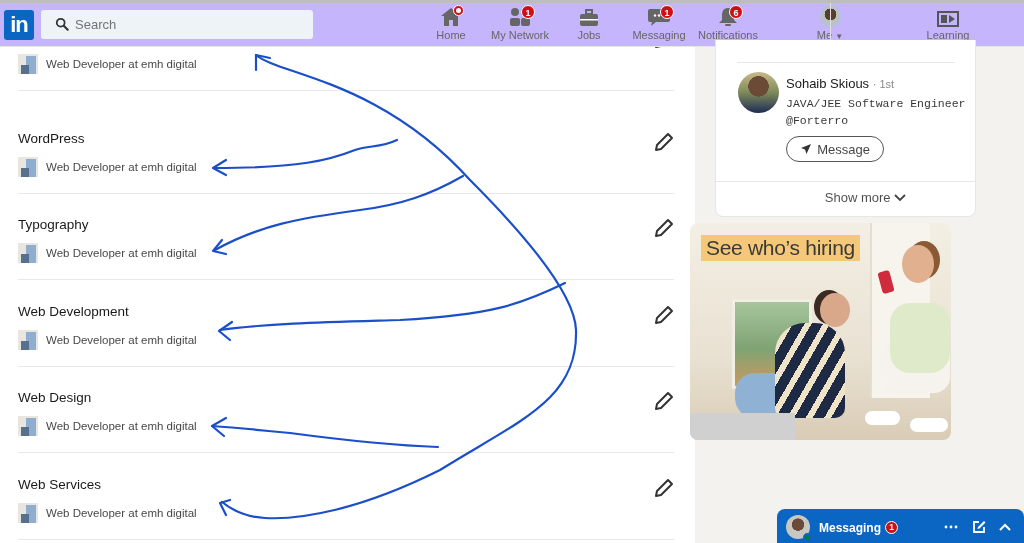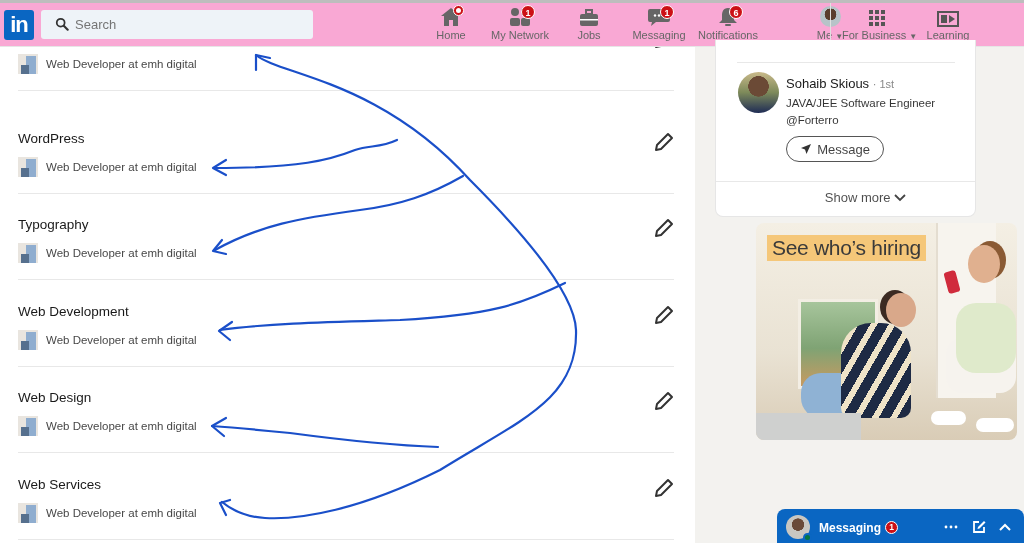--- a/index.html
+++ b/index.html
@@ -1,21 +1,21 @@
 <!DOCTYPE html>
 <html><head>
 <meta charset="utf-8">
 <style>
   * { box-sizing: border-box; margin: 0; padding: 0; }
   html, body { width: 1024px; height: 543px; overflow: hidden; }
   body { background: #f3f2ef; font-family: "Liberation Sans", "DejaVu Sans", sans-serif; color: rgba(0,0,0,0.9); position: relative; }
 
   
   .topline { position: absolute; left: 0; top: 0; width: 1024px; height: 3px; background: #bdbdbd; }
-  .navbar { position: absolute; left: 0; top: 3px; width: 1024px; height: 44px; background: #f9a8d4; border-bottom: 1px solid #e6e6e6; }
+  .navbar { position: absolute; left: 0; top: 3px; width: 1024px; height: 44px; background: #c4b5fd; border-bottom: 1px solid #e6e6e6; }
   .logo { position: absolute; left: 4px; top: 7px; width: 30px; height: 30px; background: #0a66c2; border-radius: 3px; color: #fff; font-weight: bold; font-size: 22px; line-height: 30px; text-align: center; letter-spacing: -1px; font-family: "Liberation Sans", sans-serif; }
   .search { position: absolute; left: 41px; top: 7px; width: 272px; height: 29px; background: #eef3f8; border-radius: 3px; }
   .search .icon { position: absolute; left: 14px; top: 7px; width: 14px; height: 14px; }
   .search input { position: absolute; left: 34px; top: 0; width: 200px; height: 29px; border: none; background: transparent; font-size: 13px; color: #666; outline: none; font-family: "Liberation Sans", sans-serif; }
   .nav-item { position: absolute; top: 0; height: 44px; text-align: center; color: #666; font-size: 11px; }
   .nav-item .ni { position: relative; height: 24px; display: flex; align-items: flex-end; justify-content: center; }
   .nav-item .nl { margin-top: 2px; white-space: nowrap; }
   .badge { position: absolute; top: 2px; background: #cc1016; color: #fff; border-radius: 50%; width: 14px; height: 14px; font-size: 9px; line-height: 14px; text-align: center; font-weight: bold; border: 1px solid #fff; }
   .badge.dot { width: 11px; height: 11px; }
   .badge.dot::after { content: ""; position: absolute; left: 2px; top: 2px; width: 5px; height: 5px; background: #fff; border-radius: 50%; }
@@ -35,27 +35,27 @@
   .skill .divider { position: absolute; left: 18px; bottom: 0; width: 656px; height: 1px; background: #e8e8e8; }
 
   .annot { position: absolute; left: 0; top: 0; width: 1024px; height: 543px; pointer-events: none; }
 
   
   .rcard { position: absolute; left: 715px; top: 40px; width: 261px; height: 177px; background: #fff; border: 1px solid #e6e6e6; border-top: none; border-radius: 0 0 8px 8px; }
   .rcard .topdiv { position: absolute; left: 21px; top: 22px; width: 218px; height: 1px; background: #e8e8e8; }
   .avatar { position: absolute; left: 22px; top: 32px; width: 41px; height: 41px; border-radius: 50%; overflow: hidden; background: radial-gradient(circle at 50% 35%, #6b4a36 0 30%, transparent 31%), linear-gradient(180deg, #c9b98a 0%, #7d8a5a 50%, #1f2c55 100%); }
   .pname { position: absolute; left: 70px; top: 36px; font-size: 13px; color: rgba(0,0,0,0.9); white-space: nowrap; }
   .pdeg { font-size: 11px; color: #888; }
-  .phead { position: absolute; left: 70px; top: 55px; width: 180px; font-size: 11.5px; line-height: 17px; color: rgba(0,0,0,0.8); }
+  .phead { position: absolute; left: 70px; top: 55px; width: 180px; font-size: 11.5px; line-height: 17px; color: rgba(0,0,0,0.8); font-family: Liberation Mono, monospace; }
   .msgbtn { position: absolute; left: 70px; top: 96px; width: 98px; height: 26px; border: 1px solid #555; border-radius: 14px; background: #fff; font-size: 13px; color: rgba(0,0,0,0.75); display: flex; align-items: center; justify-content: center; gap: 5px; font-family: "Liberation Sans", sans-serif; }
   .rcard .botdiv { position: absolute; left: 0; top: 141px; width: 259px; height: 1px; background: #e8e8e8; }
   .showmore { position: absolute; left: 0; top: 150px; width: 259px; text-align: center; font-size: 13px; color: rgba(0,0,0,0.7); padding-left: 40px; }
 
   
-  .ad { position: absolute; left: 756px; top: 223px; width: 261px; height: 217px; border-radius: 8px; overflow: hidden; background: linear-gradient(180deg, #f4efe4 0%, #e9e2d3 60%, #d9ccb6 100%); text-align: center; }
+  .ad { position: absolute; left: 690px; top: 223px; width: 261px; height: 217px; border-radius: 8px; overflow: hidden; background: linear-gradient(180deg, #f4efe4 0%, #e9e2d3 60%, #d9ccb6 100%); text-align: center; }
   .ad .win { position: absolute; left: 42px; top: 76px; width: 80px; height: 90px; background: linear-gradient(180deg, #a7c59c 0%, #7fa374 55%, #c89a60 100%); border: 3px solid #f3eee4; }
   .ad .door { position: absolute; left: 180px; top: 0; width: 60px; height: 175px; background: #f7f4ee; border-left: 2px solid #e4ddd0; }
   .ad .girl1 { position: absolute; left: 85px; top: 100px; width: 70px; height: 95px; background: repeating-linear-gradient(120deg, #1e2a44 0 10px, #efe3c8 10px 16px); border-radius: 30px 30px 10px 10px; }
   .ad .jeans { position: absolute; left: 45px; top: 150px; width: 80px; height: 45px; background: #8fb2d4; border-radius: 20px; }
   .ad .head1 { position: absolute; left: 130px; top: 70px; width: 30px; height: 34px; background: #d9a88a; border-radius: 50%; box-shadow: -6px -3px 0 #3b2a22; }
   .ad .girl2 { position: absolute; left: 200px; top: 80px; width: 60px; height: 70px; background: #dfeacb; border-radius: 20px; }
   .ad .pants2 { position: absolute; left: 190px; top: 115px; width: 70px; height: 55px; background: #f6f3ee; border-radius: 16px; }
   .ad .head2 { position: absolute; left: 212px; top: 22px; width: 32px; height: 38px; background: #e0b08f; border-radius: 50%; box-shadow: 6px -4px 0 #8a5a34; }
   .ad .phone { position: absolute; left: 190px; top: 48px; width: 12px; height: 22px; background: #d02b3c; border-radius: 3px; transform: rotate(-15deg); }
   .ad .laptop { position: absolute; left: 0; top: 190px; width: 105px; height: 27px; background: #cfd0cf; }
@@ -146,38 +146,20 @@
 
   <div class="nav-item" style="left:780px;width:34px;margin-left:33px;">
     <div class="ni">
       <div style="width:21px;height:21px;border-radius:50%;background:radial-gradient(circle at 50% 40%, #5a3d2c 0 35%, #b7c3c8 37%);"></div>
     </div>
     <div class="nl"><span>Me</span> <span style="font-size:8px;">▼</span></div>
   </div>
 
   <div class="vdiv"></div>
 
-  <div class="nav-item" style="left:842px;width:70px;">
-    <div class="ni">
-      <svg width="18" height="18" viewBox="0 0 18 18">
-          <g fill="#555">
-            <rect x="1" y="1" width="4" height="4"></rect>
-            <rect x="7" y="1" width="4" height="4"></rect>
-            <rect x="13" y="1" width="4" height="4"></rect>
-            <rect x="1" y="7" width="4" height="4"></rect>
-            <rect x="7" y="7" width="4" height="4"></rect>
-            <rect x="13" y="7" width="4" height="4"></rect>
-            <rect x="1" y="13" width="4" height="4"></rect>
-            <rect x="7" y="13" width="4" height="4"></rect>
-            <rect x="13" y="13" width="4" height="4"></rect>
-          </g>
-        </svg>
-    </div>
-    <div class="nl"><span>For Business</span> <span style="font-size:8px;">▼</span></div>
-  </div>
 
   <div class="nav-item" style="left:926px;width:44px;">
     <div class="ni">
       <svg width="22" height="16" viewBox="0 0 22 16">
           <rect x="1" y="1" width="20" height="14" fill="none" stroke="#555" stroke-width="2"></rect>
           <rect x="4" y="4" width="6" height="8" fill="#555"></rect>
           <path d="M12 4 L18 8 L12 12 Z" fill="#555"></path>
         </svg>
     </div>
     <div class="nl">Learning</div>

